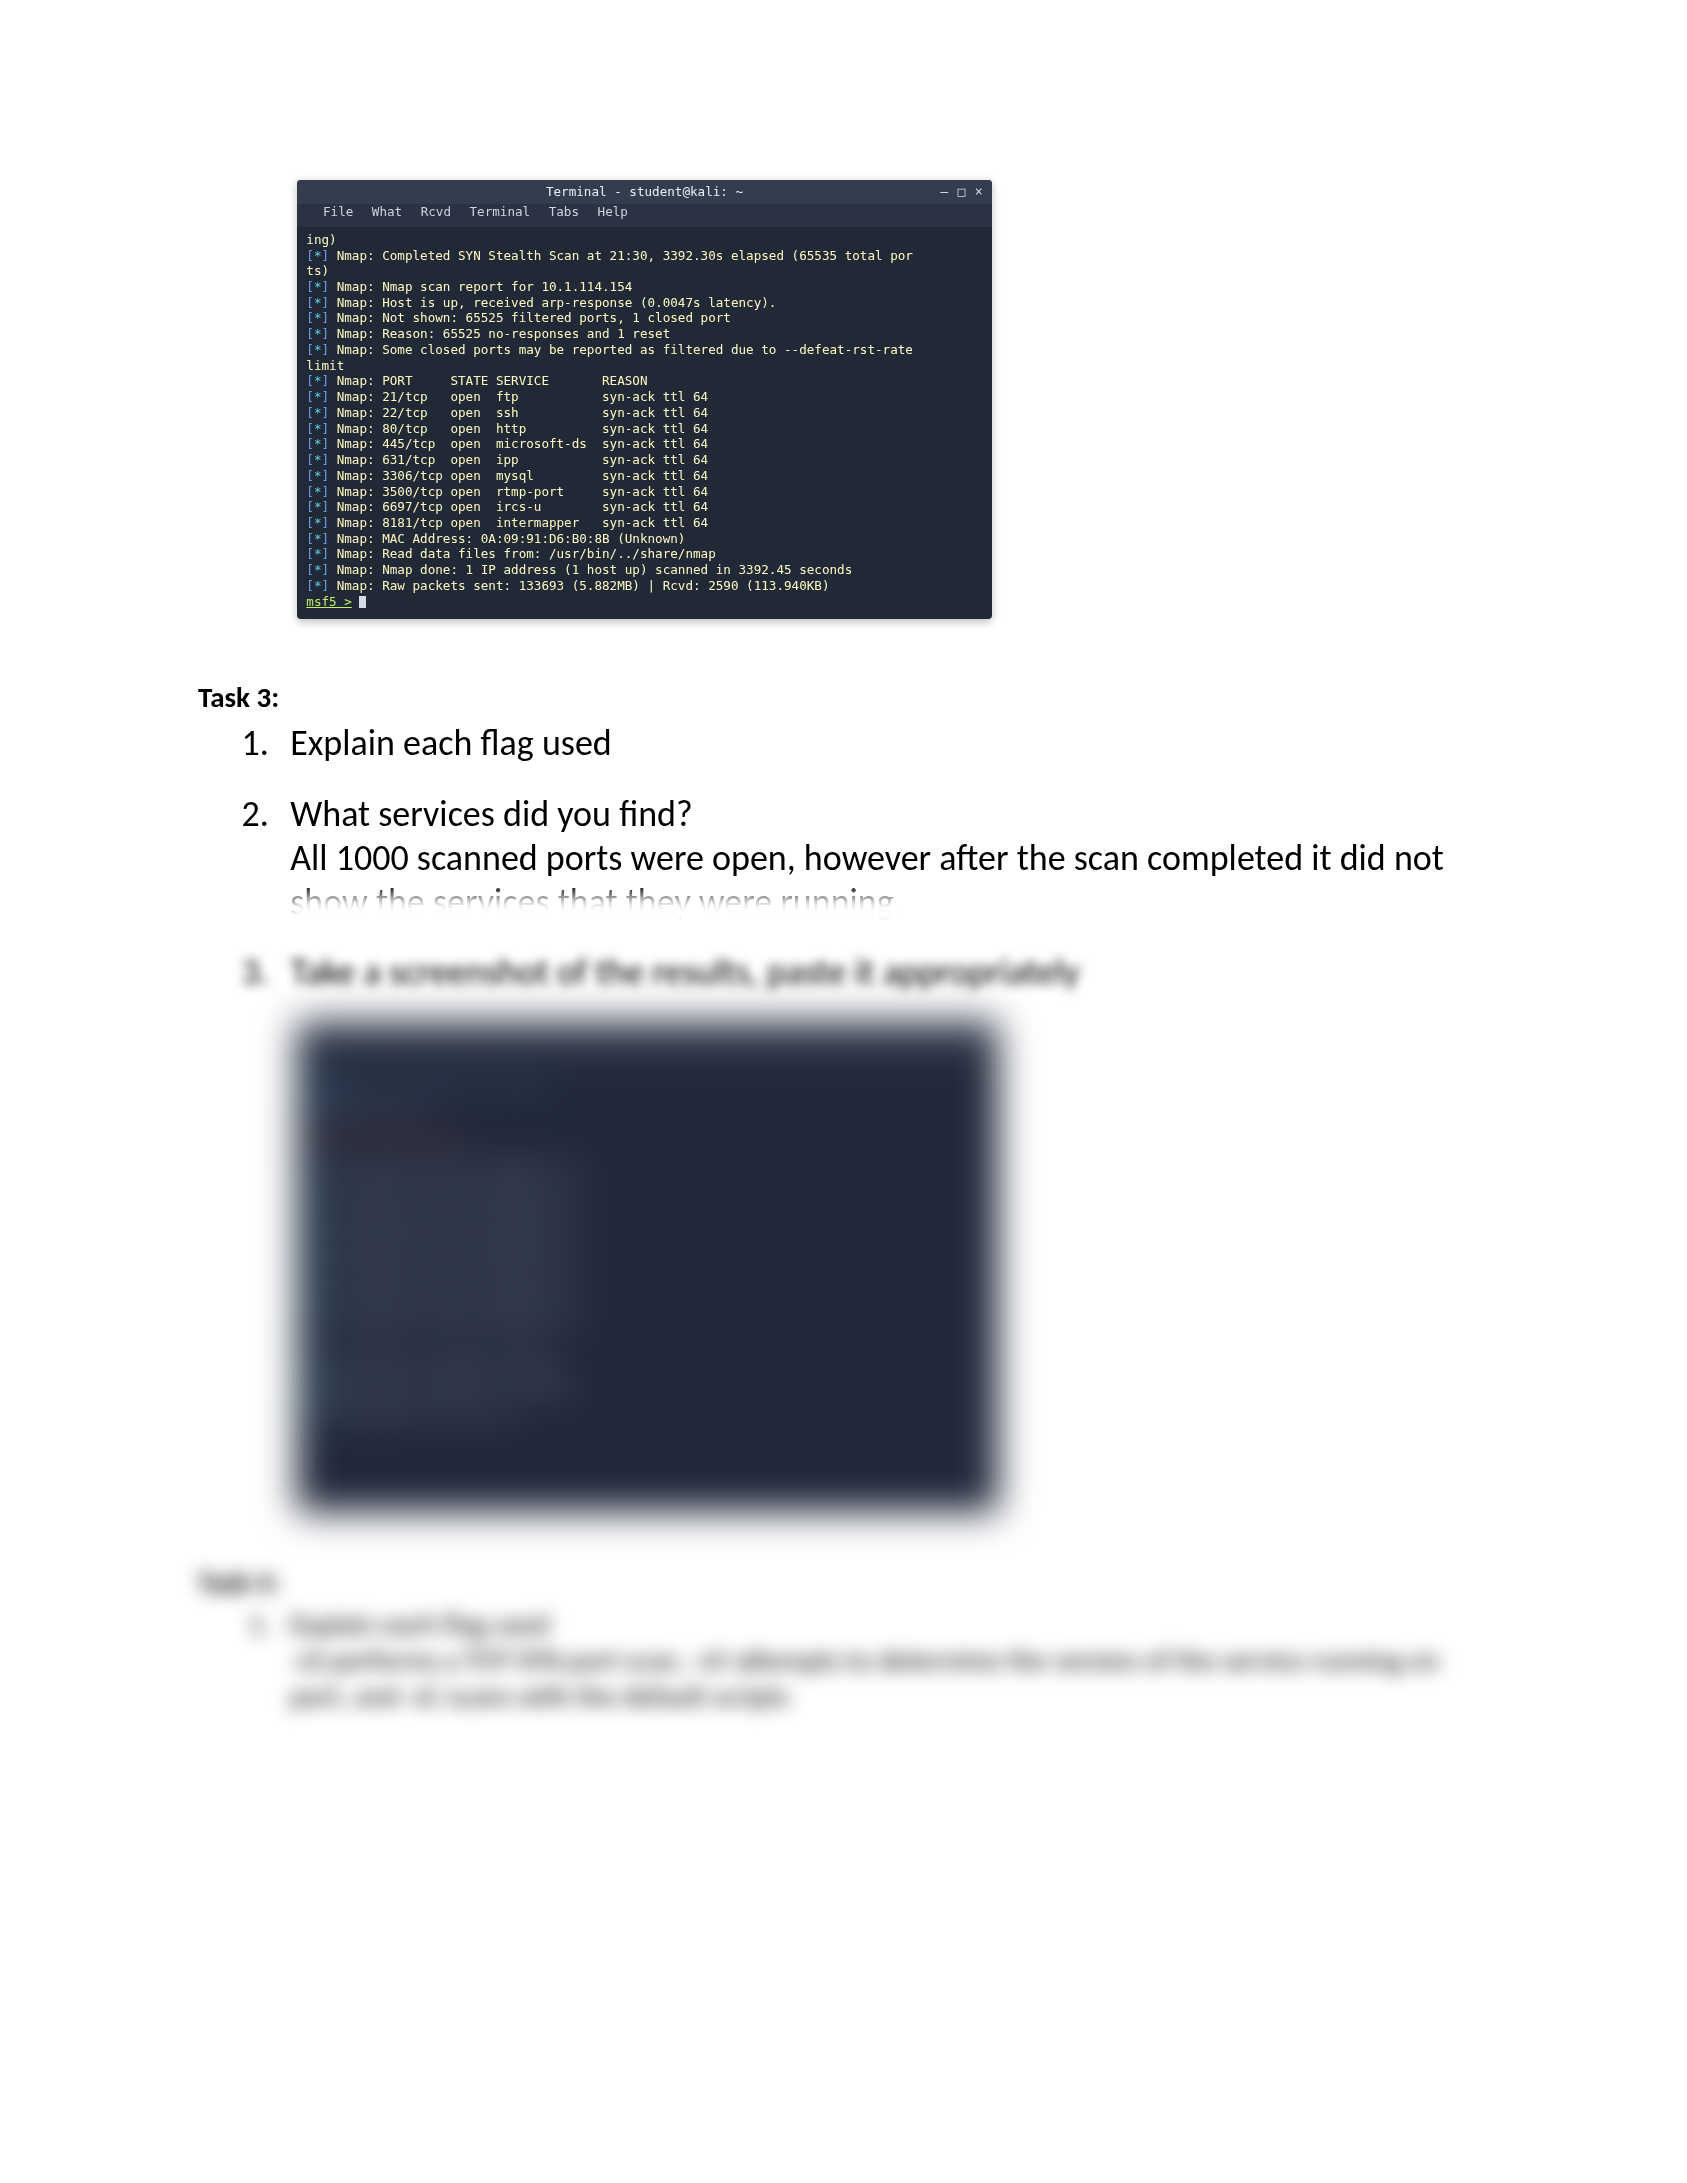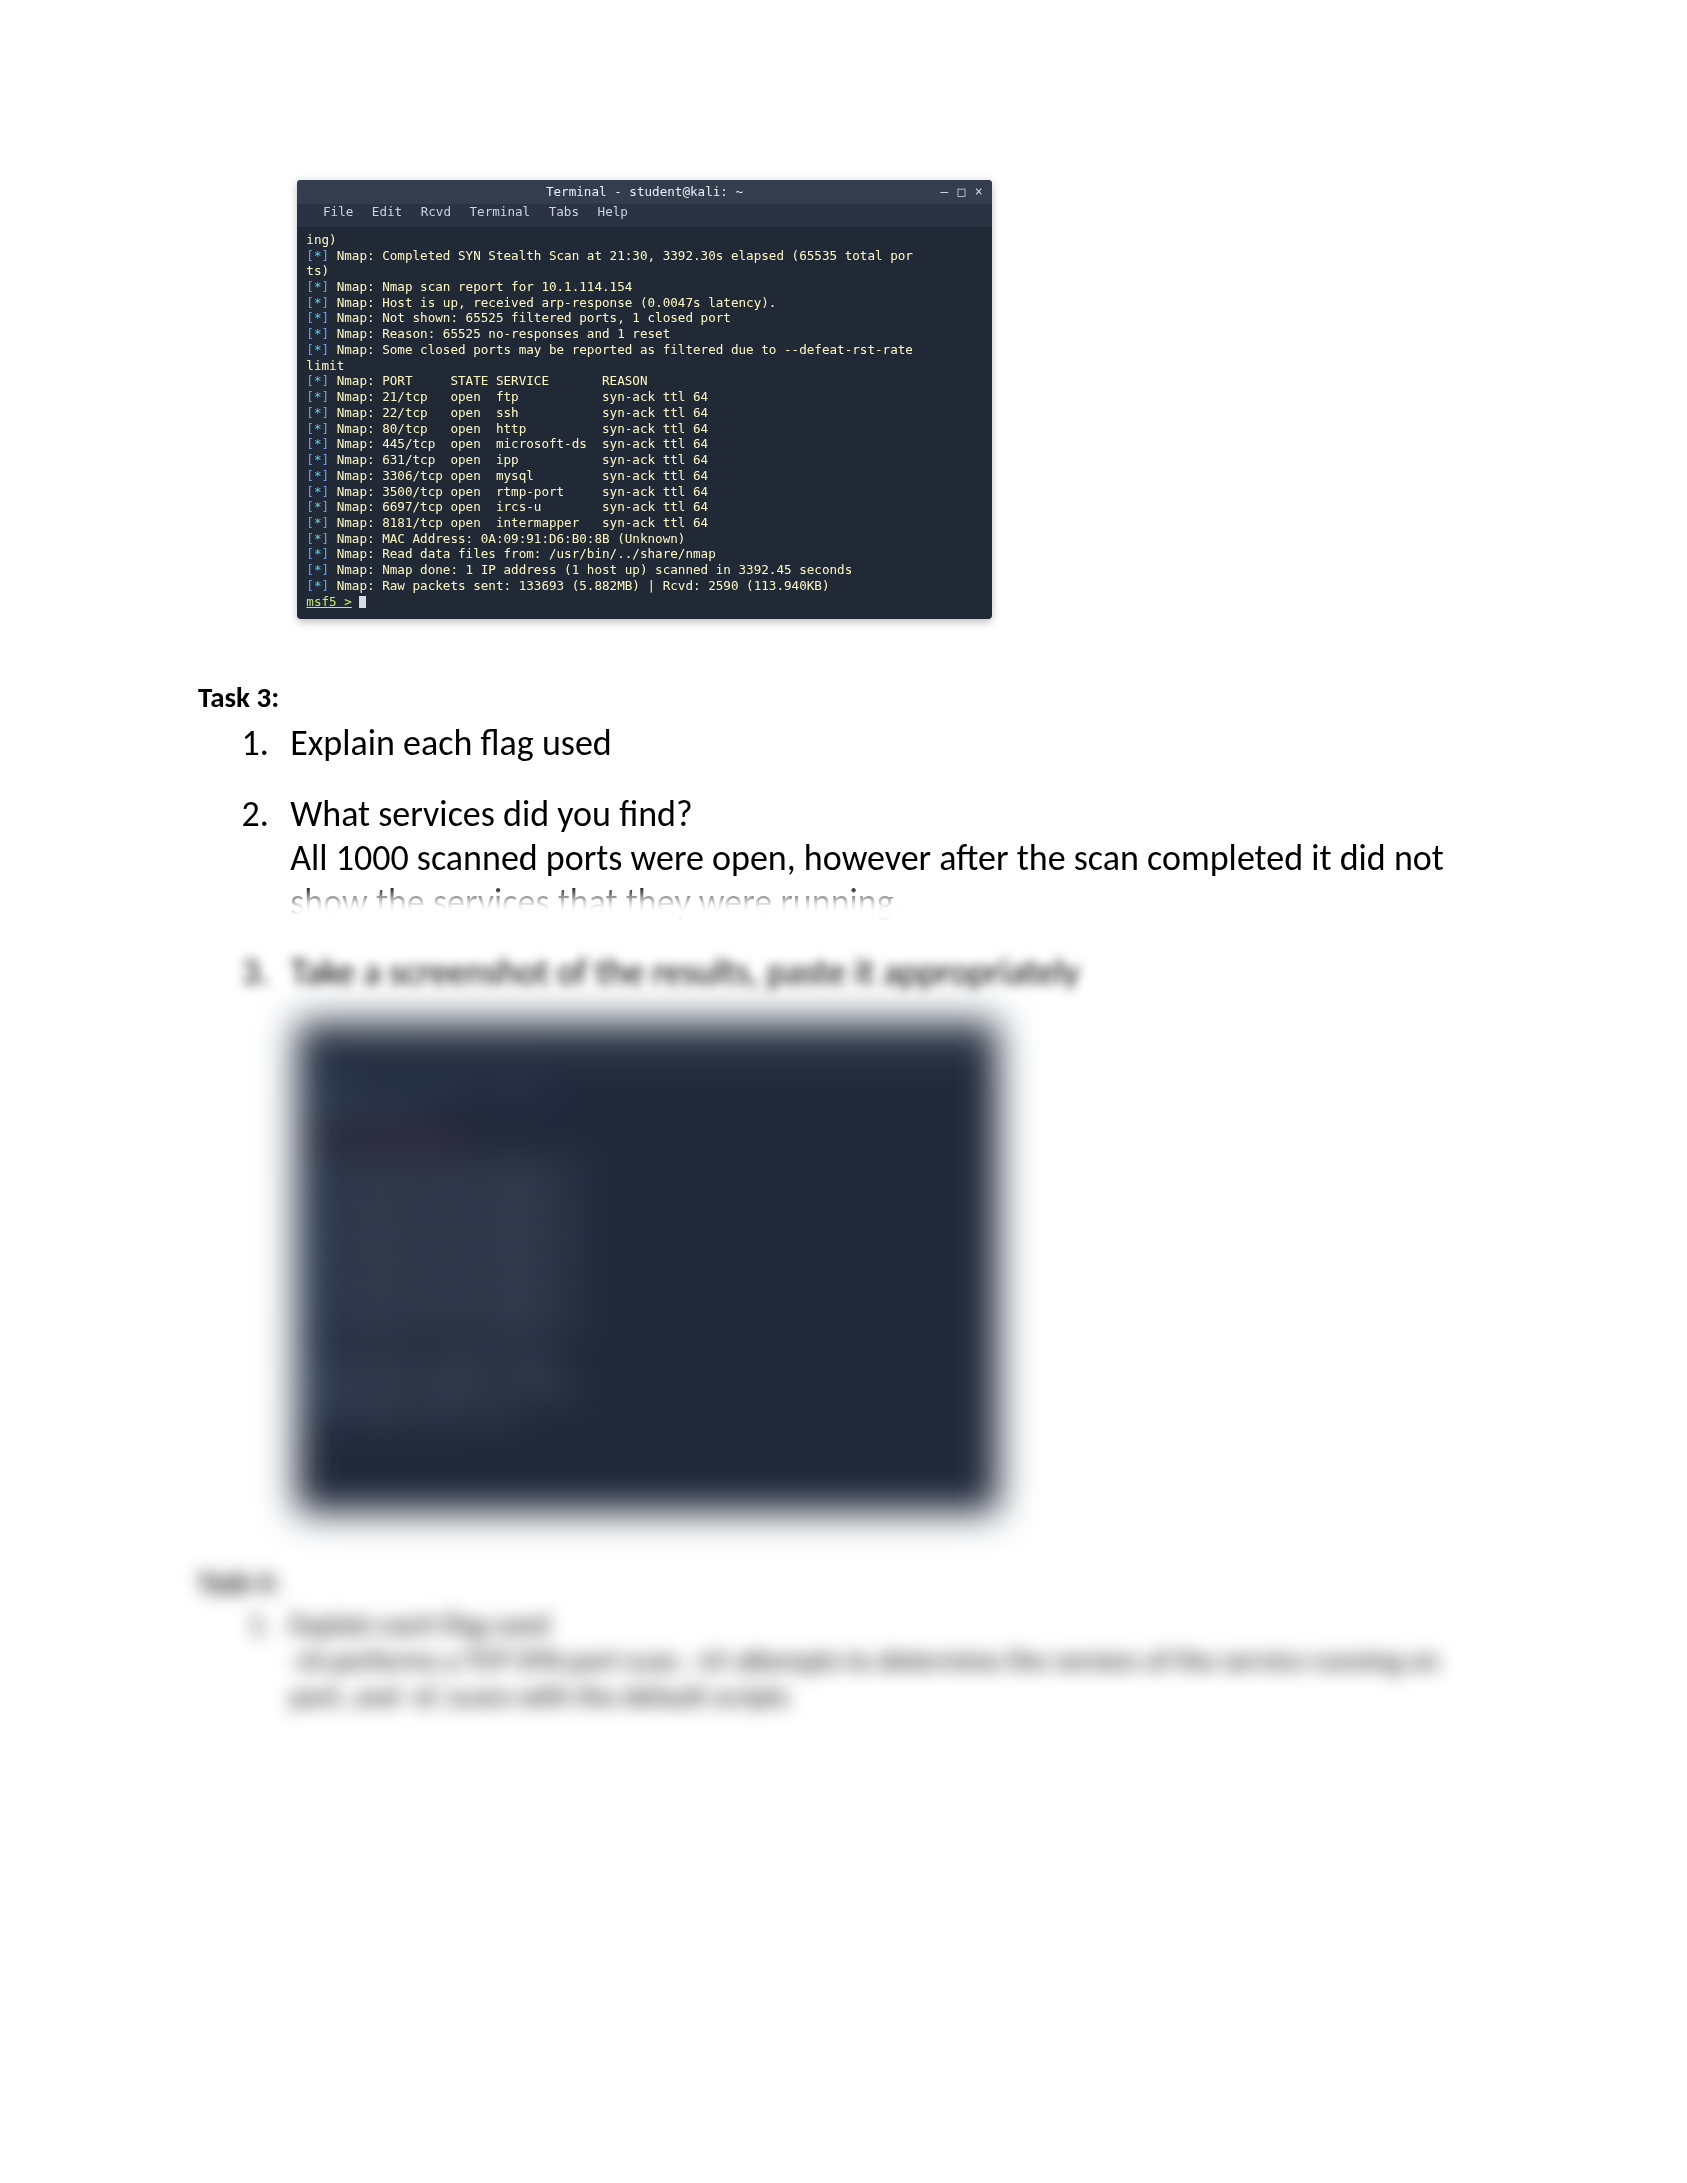--- a/index.html
+++ b/index.html
@@ -159,21 +159,21 @@
       <div class="term-titlebar">
         <span>Terminal - student@kali: ~</span>
         <div class="controls">
           <span>—</span>
           <span>□</span>
           <span>×</span>
         </div>
       </div>
       <div class="term-menubar">
         <span>File</span>
-        <span>Edit</span>
+        <span>What</span>
         <span>Rcvd</span>
         <span>Terminal</span>
         <span>Tabs</span>
         <span>Help</span>
       </div>
       <div class="term-body" id="term-body"><div><span class="c-white">ing)</span></div><div><span class="c-blue">[</span><span class="c-cyan">*</span><span class="c-blue">]</span><span class="c-white"> Nmap: Completed SYN Stealth Scan at 21:30, 3392.30s elapsed (65535 total por</span></div><div><span class="c-white">ts)</span></div><div><span class="c-blue">[</span><span class="c-cyan">*</span><span class="c-blue">]</span><span class="c-white"> Nmap: Nmap scan report for 10.1.114.154</span></div><div><span class="c-blue">[</span><span class="c-cyan">*</span><span class="c-blue">]</span><span class="c-white"> Nmap: Host is up, received arp-response (0.0047s latency).</span></div><div><span class="c-blue">[</span><span class="c-cyan">*</span><span class="c-blue">]</span><span class="c-white"> Nmap: Not shown: 65525 filtered ports, 1 closed port</span></div><div><span class="c-blue">[</span><span class="c-cyan">*</span><span class="c-blue">]</span><span class="c-white"> Nmap: Reason: 65525 no-responses and 1 reset</span></div><div><span class="c-blue">[</span><span class="c-cyan">*</span><span class="c-blue">]</span><span class="c-white"> Nmap: Some closed ports may be reported as filtered due to --defeat-rst-rate</span></div><div><span class="c-white">limit</span></div><div><span class="c-blue">[</span><span class="c-cyan">*</span><span class="c-blue">]</span><span class="c-white"> Nmap: PORT     STATE SERVICE       REASON</span></div><div><span class="c-blue">[</span><span class="c-cyan">*</span><span class="c-blue">]</span><span class="c-white"> Nmap: 21/tcp   open  ftp           syn-ack ttl 64</span></div><div><span class="c-blue">[</span><span class="c-cyan">*</span><span class="c-blue">]</span><span class="c-white"> Nmap: 22/tcp   open  ssh           syn-ack ttl 64</span></div><div><span class="c-blue">[</span><span class="c-cyan">*</span><span class="c-blue">]</span><span class="c-white"> Nmap: 80/tcp   open  http          syn-ack ttl 64</span></div><div><span class="c-blue">[</span><span class="c-cyan">*</span><span class="c-blue">]</span><span class="c-white"> Nmap: 445/tcp  open  microsoft-ds  syn-ack ttl 64</span></div><div><span class="c-blue">[</span><span class="c-cyan">*</span><span class="c-blue">]</span><span class="c-white"> Nmap: 631/tcp  open  ipp           syn-ack ttl 64</span></div><div><span class="c-blue">[</span><span class="c-cyan">*</span><span class="c-blue">]</span><span class="c-white"> Nmap: 3306/tcp open  mysql         syn-ack ttl 64</span></div><div><span class="c-blue">[</span><span class="c-cyan">*</span><span class="c-blue">]</span><span class="c-white"> Nmap: 3500/tcp open  rtmp-port     syn-ack ttl 64</span></div><div><span class="c-blue">[</span><span class="c-cyan">*</span><span class="c-blue">]</span><span class="c-white"> Nmap: 6697/tcp open  ircs-u        syn-ack ttl 64</span></div><div><span class="c-blue">[</span><span class="c-cyan">*</span><span class="c-blue">]</span><span class="c-white"> Nmap: 8181/tcp open  intermapper   syn-ack ttl 64</span></div><div><span class="c-blue">[</span><span class="c-cyan">*</span><span class="c-blue">]</span><span class="c-white"> Nmap: MAC Address: 0A:09:91:D6:B0:8B (Unknown)</span></div><div><span class="c-blue">[</span><span class="c-cyan">*</span><span class="c-blue">]</span><span class="c-white"> Nmap: Read data files from: /usr/bin/../share/nmap</span></div><div><span class="c-blue">[</span><span class="c-cyan">*</span><span class="c-blue">]</span><span class="c-white"> Nmap: Nmap done: 1 IP address (1 host up) scanned in 3392.45 seconds</span></div><div><span class="c-blue">[</span><span class="c-cyan">*</span><span class="c-blue">]</span><span class="c-white"> Nmap: Raw packets sent: 133693 (5.882MB) | Rcvd: 2590 (113.940KB)</span></div><div><span class="prompt">msf5 &gt;</span><span> </span><span class="cursorblock"></span></div></div>
     </div>
   </div>
 
   <div>

